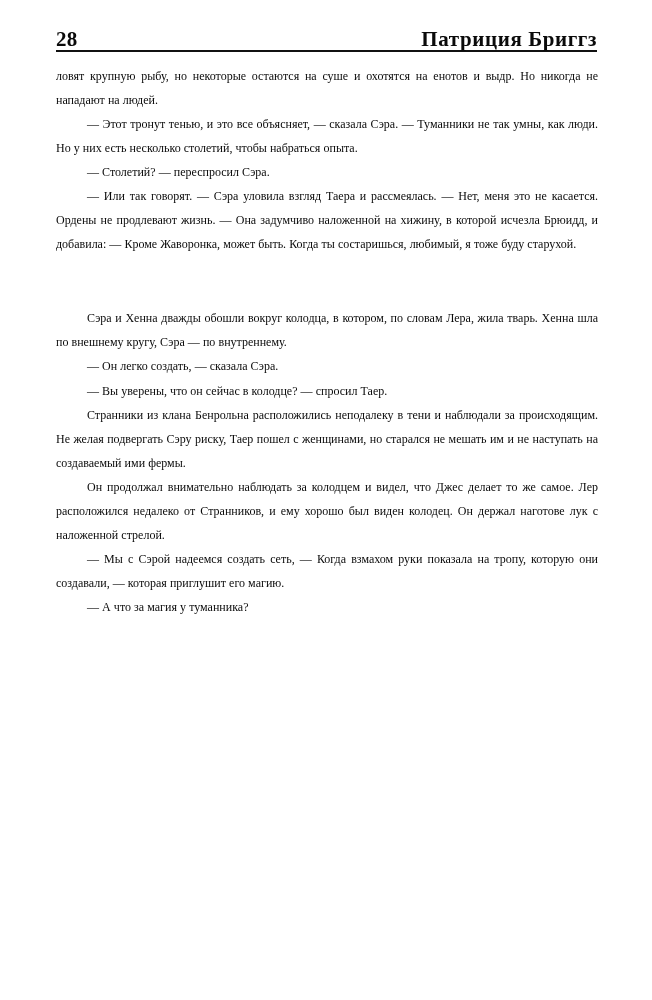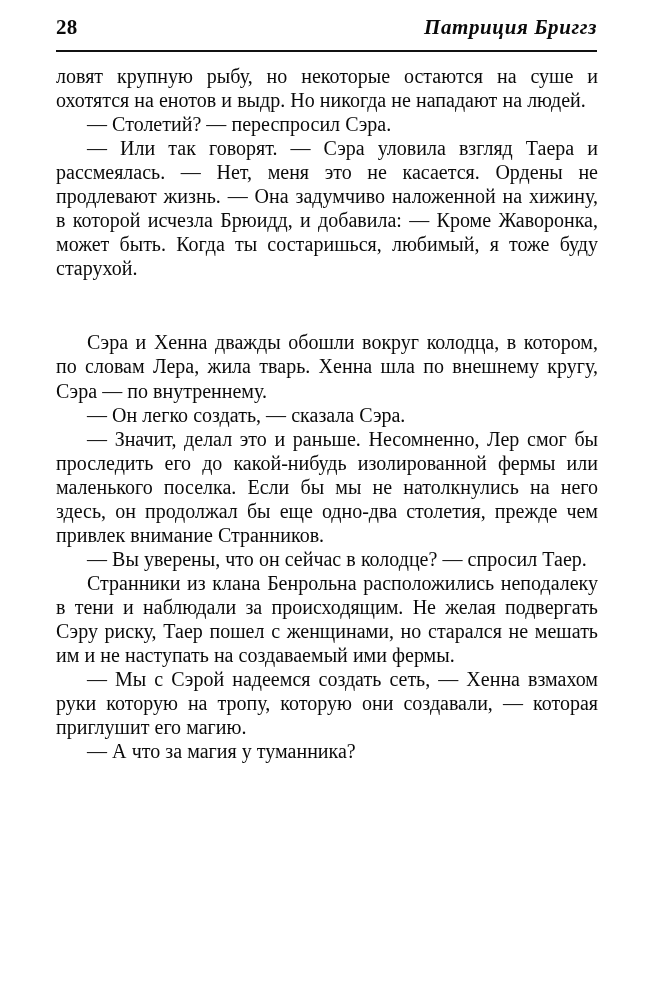--- a/index.html
+++ b/index.html
@@ -23,47 +23,46 @@
     position: absolute;
     left: 56px;
     top: 18px;
     width: 541px;
     height: 34px;
     display: flex;
     align-items: flex-end;
     justify-content: space-between;
     border-bottom: 2.2px solid #111111;
     box-sizing: border-box;
-    padding-bottom: 12px;
+    padding-bottom: 0;
   }
   .folio {
     font-size: 21px;
     font-weight: 700;
     line-height: 1;
     letter-spacing: 0.2px;
   }
   .author {
     font-size: 21px;
     font-weight: 700;
-    font-style: italic;
     line-height: 1;
     letter-spacing: 0.6px;
   }
 
   
   .textblock {
     position: absolute;
     left: 56px;
     top: 64px;
     width: 542px;
   }
 
   p.para {
     margin: 0;
-    font-size: 20px;
+    font-size: 12px;
     line-height: 24.05px;
     text-align: justify;
     text-justify: inter-word;
     text-indent: 31px;
     hyphens: manual;
     word-spacing: 0.1px;
   }
   p.para.noindent {
     text-indent: 0;
   }
@@ -78,25 +77,26 @@
 
 <div class="page">
 
   <div class="running-head">
     <span class="folio">28</span>
     <span class="author">Патриция Бриггз</span>
   </div>
 
   <div class="textblock">
       <p class="para noindent">ловят крупную рыбу, но некоторые остаются на суше и охотятся на енотов и выдр. Но никогда не нападают на людей.</p>
+      <p class="para">— Этот тронут тенью, и это все объясняет, — сказала Сэра. — Туманники не так умны, как люди. Но у них есть несколько столетий, чтобы набраться опыта.</p>
       <p class="para">— Столетий? — переспросил Сэра.</p>
       <p class="para">— Или так говорят. — Сэра уловила взгляд Таера и рассмеялась. — Нет, меня это не касается. Ордены не продлевают жизнь. — Она задумчиво наложенной на хижину, в которой исчезла Брюидд, и добавила: — Кроме Жаворонка, может быть. Когда ты состаришься, любимый, я тоже буду старухой.</p>
       <div class="section-gap"></div>
       <p class="para">Сэра и Хенна дважды обошли вокруг колодца, в котором, по словам Лера, жила тварь. Хенна шла по внешнему кругу, Сэра — по внутреннему.</p>
       <p class="para">— Он легко создать, — сказала Сэра.</p>
-      <p class="para">— Значит, делал это и раньше. Несомненно, Лер смог бы проследить его до какой-нибудь изолированной фермы или маленького поселка. Если бы мы не натолкнулись на него здесь, он продолжал бы еще одно-два столетия, прежде чем привлек внимание Странников.</p>
       <p class="para">— Вы уверены, что он сейчас в колодце? — спросил Таер.</p>
       <p class="para">Странники из клана Бенрольна расположились неподалеку в тени и наблюдали за происходящим. Не желая подвергать Сэру риску, Таер пошел с женщинами, но старался не мешать им и не наступать на создаваемый ими фермы.</p>
-      <p class="para">— Мы с Сэрой надеемся создать сеть, — Хенна взмахом руки которую на тропу, которую они создавали, — которая приглушит его магию.</p>
+      <p class="para">Он продолжал внимательно наблюдать за колодцем и видел, что Джес делает то же самое. Лер расположился недалеко от Странников, и ему хорошо был виден колодец. Он держал наготове лук с наложенной стрелой.</p>
+      <p class="para">— Мы с Сэрой надеемся создать сеть, — Когда взмахом руки показала на тропу, которую они создавали, — которая приглушит его магию.</p>
       <p class="para">— А что за магия у туманника?</p>
     </div>
 
 </div>
 
 </body></html>

